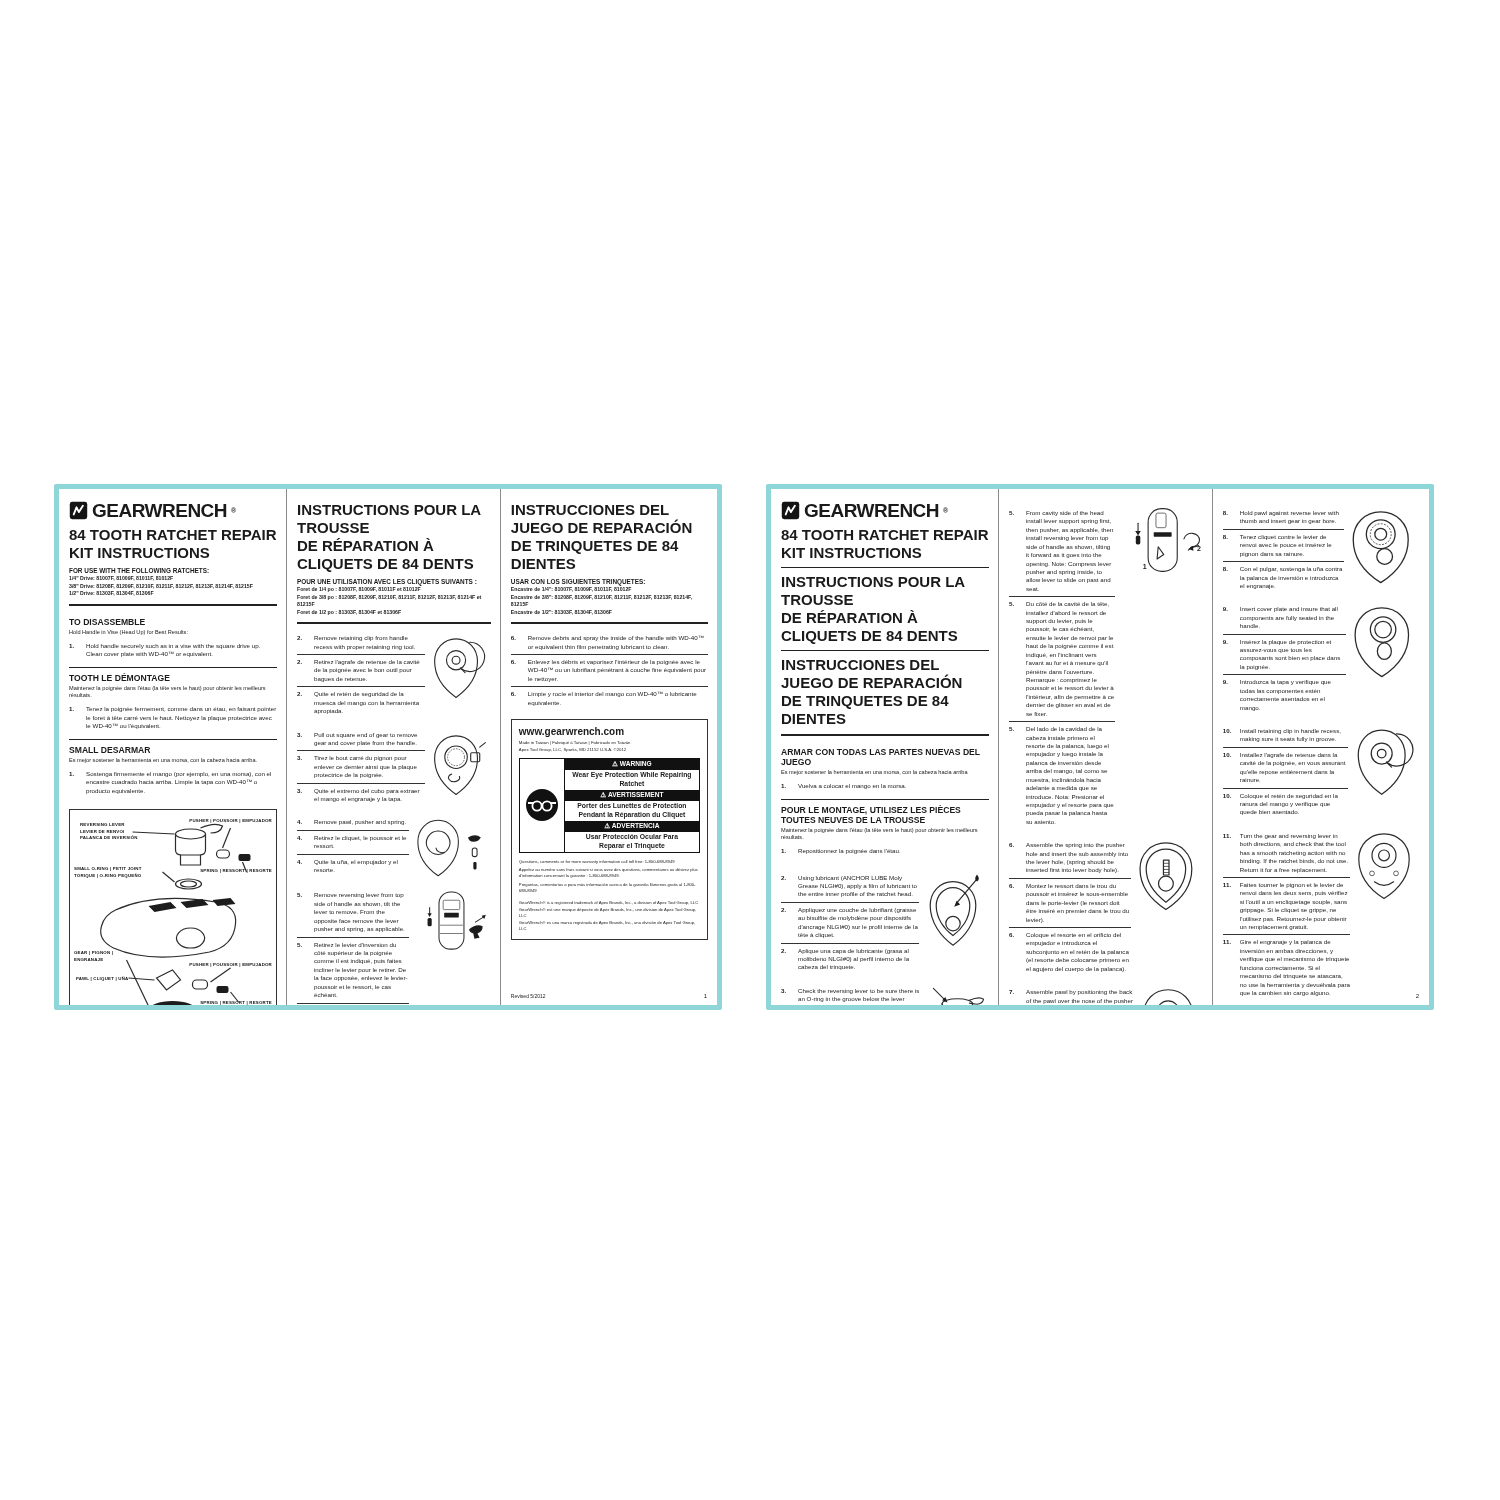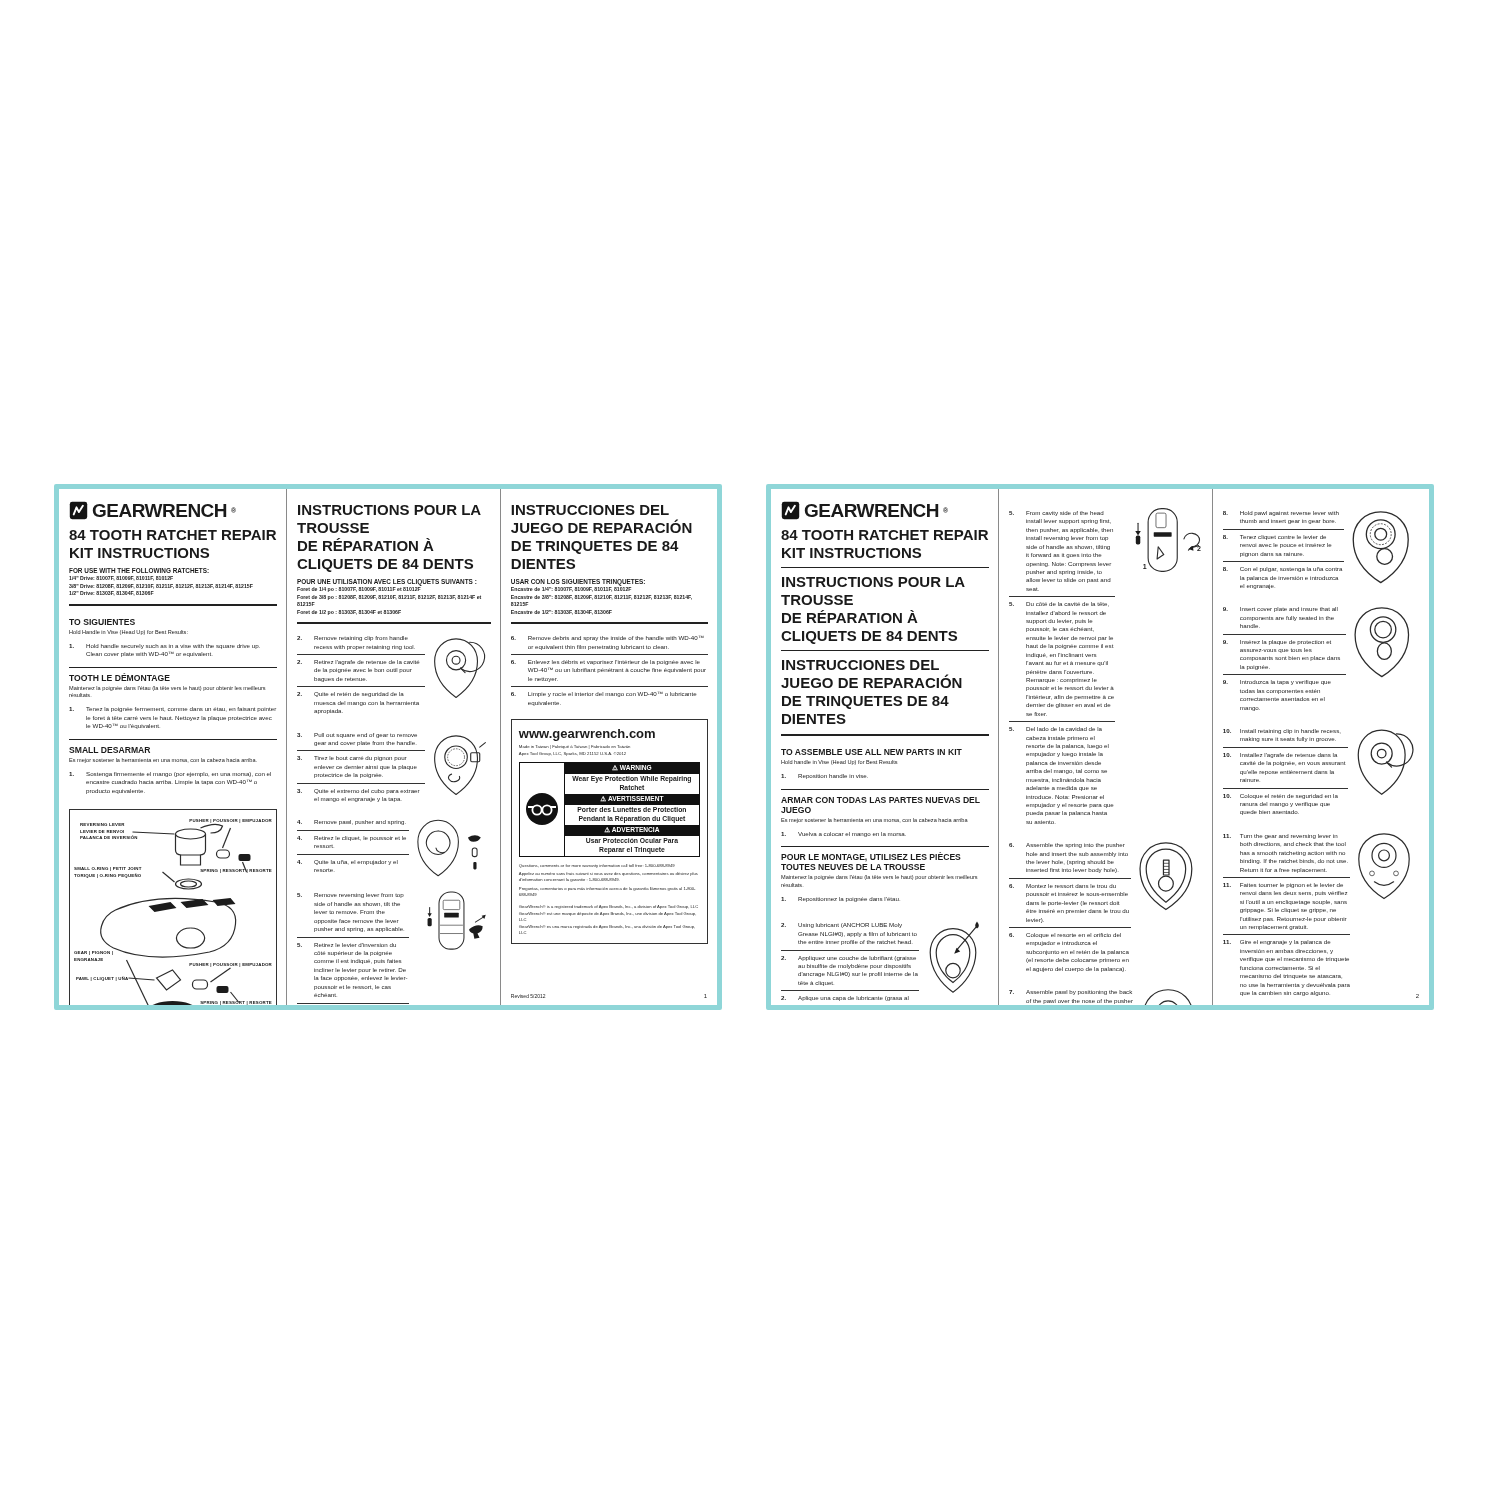--- a/index.html
+++ b/index.html
@@ -45,21 +45,21 @@
   .pre{white-space:pre-line;}
 
   
   .diagram{position:relative;border:1px solid #333;margin-top:6px;height:284px;}
   .diagram svg{position:absolute;left:0;top:0;width:100%;height:100%;}
   .dlabel{position:absolute;font-size:4.4px;font-weight:700;letter-spacing:0.2px;
           line-height:1.5;text-transform:uppercase;color:#111;white-space:pre-line;}
 
   
   .infobox{border:1px solid #333;margin-top:8px;padding:6px 7px;}
-  .ib-url{font-size:13px;font-weight:800;margin-bottom:3px;}
+  .ib-url{font-size:10px;font-weight:800;margin-bottom:3px;}
   .ib-small{font-size:4.3px;line-height:1.5;color:#222;}
   .warnbox{display:flex;border:1.4px solid #111;margin:5px 0 6px 0;}
   .warn-eye{flex:0 0 44px;display:flex;align-items:center;justify-content:center;border-right:1.4px solid #111;}
   .warn-rows{flex:1 1 auto;}
   .warn-bar{background:#111;color:#fff;font-weight:800;font-size:6.6px;text-align:center;padding:1.5px 0;}
   .warn-text{font-size:6.8px;font-weight:700;text-align:center;padding:1.5px 2px;line-height:1.25;white-space:pre-line;}
   .note{font-size:4.2px;line-height:1.5;margin:2px 0;color:#222;}
   .tms{margin-top:6px;}
   .tm{font-size:4.2px;line-height:1.55;color:#222;}
   .pagenum{position:absolute;right:10px;bottom:6px;font-size:6px;}
@@ -210,21 +210,21 @@
       <div>
 
       <div class="use-line">1/4" Drive: 81007F, 81009F, 81011F, 81012F</div>
           <div class="use-line">3/8" Drive: 81208F, 81209F, 81210F, 81211F, 81212F, 81213F, 81214F, 81215F</div>
           <div class="use-line">1/2" Drive: 81303F, 81304F, 81306F</div>
         </div>
       <hr class="hrule">
       <div>
 
       <div class="sec">
-          <h3>TO SIGUIENTES</h3>
+          <h3>TO DISASSEMBLE</h3>
           <p class="intro">Hold Handle in Vise (Head Up) for Best Results:</p>
           <div class="variant">
             <span class="vnum">1.</span>
             <span class="vtext">Hold handle securely such as in a vise with the square drive up. Clean cover plate with WD-40™ or equivalent.</span>
           </div>
         </div>
           <div class="sec">
           <h3>TOOTH LE DÉMONTAGE</h3>
           <p class="intro">Maintenez la poignée dans l'étau (la tête vers le haut) pour obtenir les meilleurs résultats.</p>
           <div class="variant">
@@ -484,28 +484,20 @@
       <div class="title">84 TOOTH RATCHET REPAIR KIT INSTRUCTIONS</div>
       <hr class="hrule-thin">
       <div class="title pre">INSTRUCTIONS POUR LA TROUSSE
 DE RÉPARATION À CLIQUETS DE 84 DENTS</div>
       <hr class="hrule-thin">
       <div class="title pre">INSTRUCCIONES DEL JUEGO DE REPARACIÓN
 DE TRINQUETES DE 84 DIENTES</div>
       <hr class="hrule">
       <div>
 
-      <div class="sec">
-          <h3>TO ASSEMBLE USE ALL NEW PARTS IN KIT</h3>
-          <p class="intro">Hold handle in Vise (Head Up) for Best Results</p>
-          <div class="variant">
-            <span class="vnum">1.</span>
-            <span class="vtext">Reposition handle in vise.</span>
-          </div>
-        </div>
           <div class="sec">
           <h3>ARMAR CON TODAS LAS PARTES NUEVAS DEL JUEGO</h3>
           <p class="intro">Es mejor sostener la herramienta en una morsa, con la cabeza hacia arriba</p>
           <div class="variant">
             <span class="vnum">1.</span>
             <span class="vtext">Vuelva a colocar el mango en la morsa.</span>
           </div>
         </div>
           <div class="sec">
           <h3>POUR LE MONTAGE, UTILISEZ LES PIÈCES TOUTES NEUVES DE LA TROUSSE</h3>

